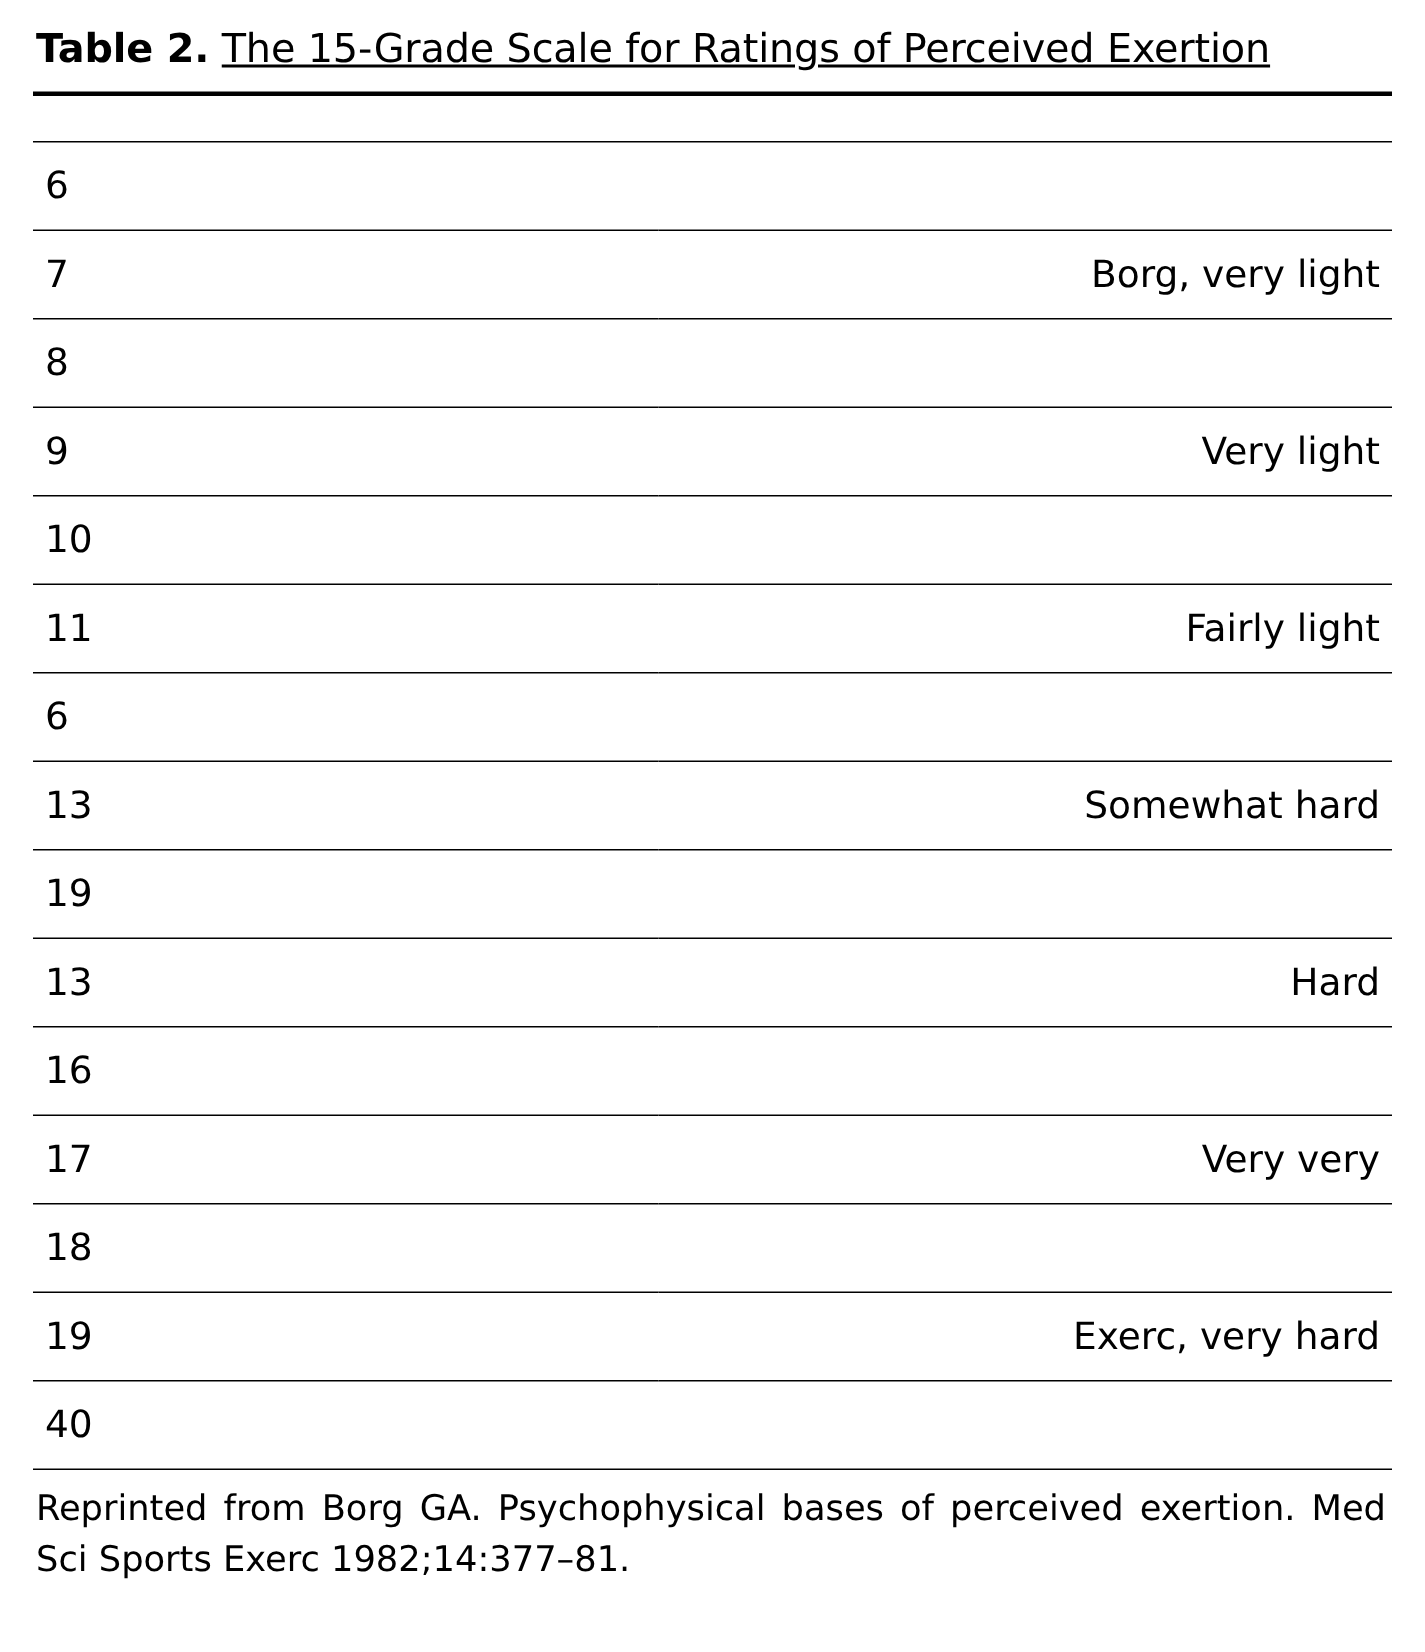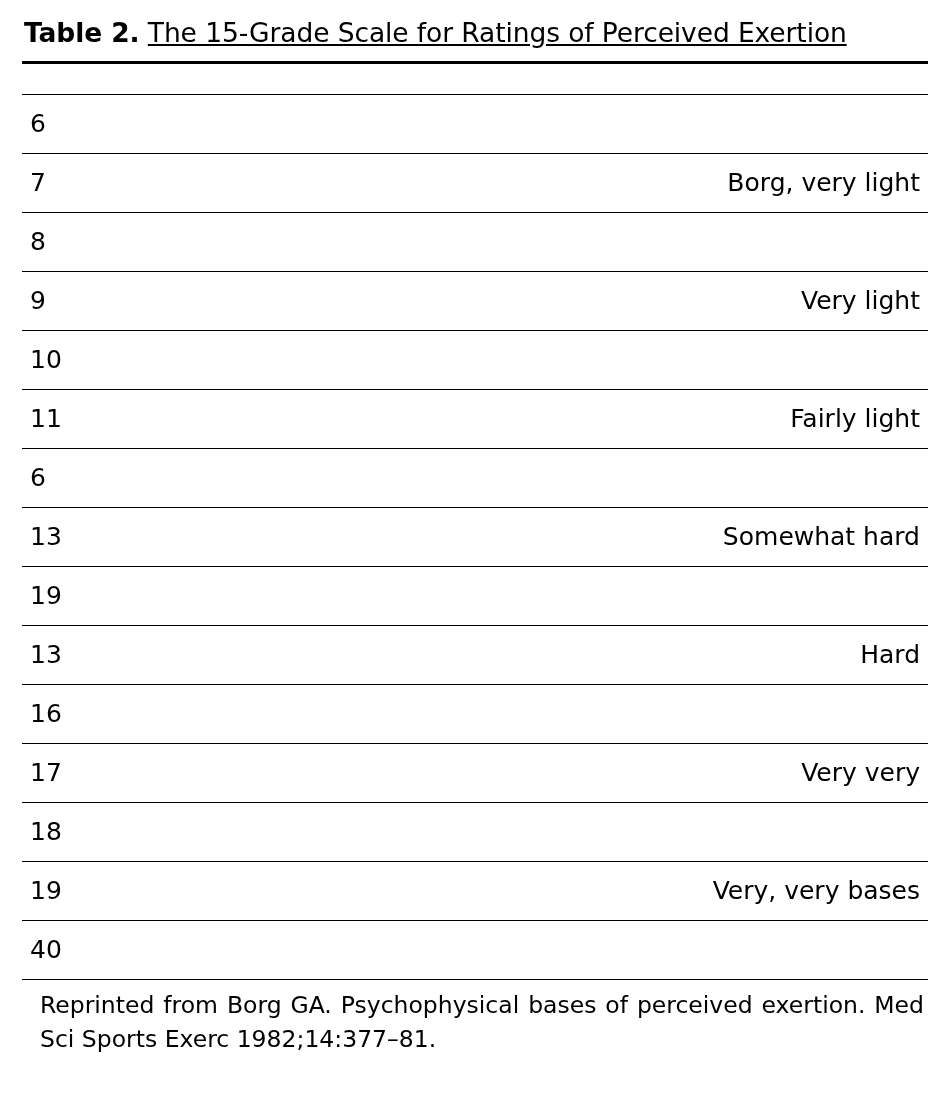--- a/index.html
+++ b/index.html
@@ -72,21 +72,21 @@
   }
   .footnote-rule {
     border-top: 1.6px solid #000000;
     margin-top: 0;
   }
   .footnote {
     font-size: 23.5px;
     line-height: 1.45;
     text-align: justify;
     text-justify: inter-word;
-    margin: 8px 4px 0 18px;
+    margin: 8px 4px 0 2px;
     max-width: 910px;
   }
   .footnote > span {
     display: inline;
   }
 </style>
 </head>
 <body>
 
 <div class="table-figure">
@@ -149,21 +149,21 @@
       <tr>
         <td class="cell-grade">17</td>
         <td class="cell-label">Very very</td>
       </tr>
       <tr>
         <td class="cell-grade">18</td>
         <td class="cell-label"></td>
       </tr>
       <tr>
         <td class="cell-grade">19</td>
-        <td class="cell-label">Very, very bases</td>
+        <td class="cell-label">Exerc, very hard</td>
       </tr>
       <tr>
         <td class="cell-grade">40</td>
         <td class="cell-label"></td>
       </tr>
     </tbody>
   </table>
 
   <div class="rule-thin footnote-rule"></div>
 

